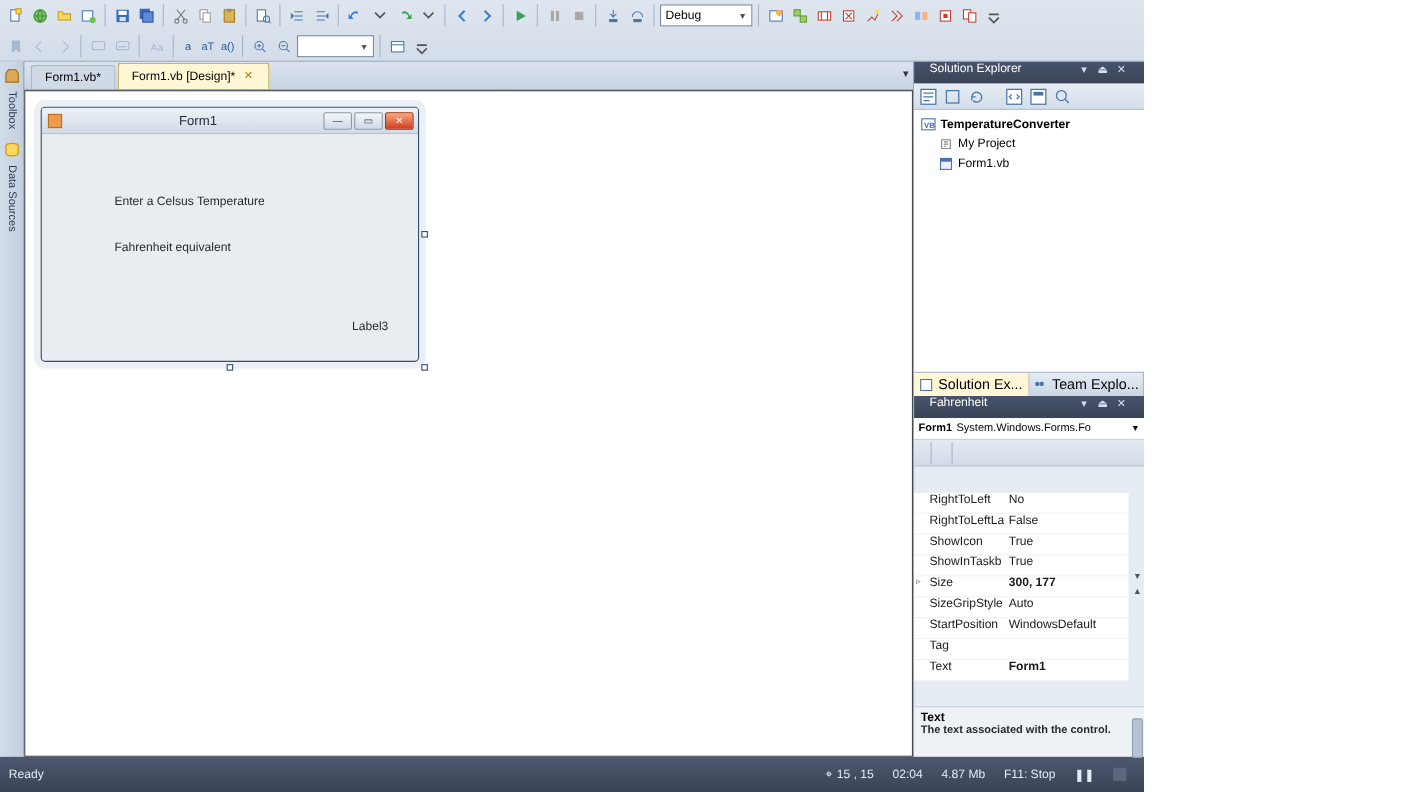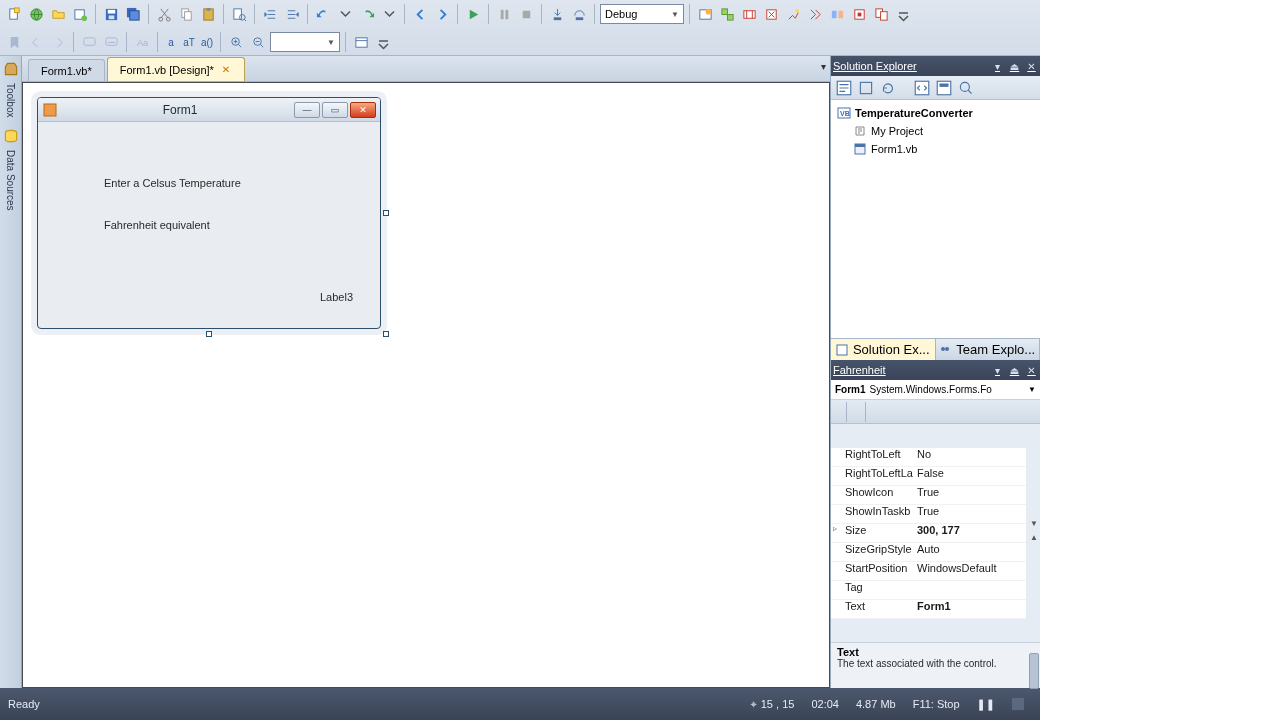--- a/index.html
+++ b/index.html
@@ -43,21 +43,21 @@
 .titlebar .appicon { width:16px; height:16px; margin-right:8px; }
 .titlebar .title { flex:1; text-align:center; font-size:12px; color:#1a2a3a; }
 .titlebar .winbtns { display:flex; gap:2px;}
 .titlebar .wb { width:26px; height:16px; border:1px solid #8a99ab; border-radius:2px; background:linear-gradient(#f4f7fb,#cfd9e5); font-size:9px; display:flex;align-items:center;justify-content:center; color:#3a4a5a;}
 .titlebar .wb.close { background:linear-gradient(#f6a982,#d53c1c); border-color:#a53010; color:#fff;}
 .form-body { position:relative; padding:10px; }
 .form-label { position:absolute; font-size:11px; color:#2a2a2a; }
 
 
 .right { width:210px; display:flex; flex-direction:column; border-left:1px solid #98a8bd; background:#e6ecf3; }
-.panel-header { height:20px; background:linear-gradient(#46536a,#3b4458); color:#fff; font-size:11px; display:flex; align-items:center; padding:0 2px;text-decoration:underline; }
+.panel-header { height:20px; background:linear-gradient(#46536a,#3b4458); color:#fff; font-size:11px; display:flex; padding:0 14px; }
 .panel-header .sp { flex:1; }
 .panel-header .ico { width:13px; height:13px; margin-left:4px; color:#d7def0; font-size:10px; display:flex;align-items:center;justify-content:center;}
 .se-toolbar { height:24px; background:linear-gradient(#e7edf5,#d3dde9); border-bottom:1px solid #b3c1d1; display:flex; align-items:center; gap:4px; padding:0 4px;}
 .se-toolbar .sbtn { width:18px; height:18px; }
 .se-tree { flex:1; background:#fff; font-size:11px; padding:4px 0; overflow:auto;}
 .tree-row { display:flex; align-items:center; height:18px; padding-left:6px; gap:4px;}
 .tree-row.bold { font-weight:700;}
 .tree-row .ticon { width:14px; height:14px;}
 .indent1 { padding-left:22px;}
 .se-tabs { height:22px; display:flex; border-top:1px solid #a8b4c8;}
@@ -76,21 +76,21 @@
 .prow .pk { width:82px; padding-left:14px; color:#1a1a1a; overflow:hidden; white-space:nowrap;}
 .prow .pv { flex:1; padding-left:4px; color:#1a1a1a; overflow:hidden; white-space:nowrap;}
 .prow.bold .pv { font-weight:700;}
 .prow.exp .pk::before { content:"▹"; position:absolute; margin-left:-12px; font-size:8px; color:#666;}
 .props-scroll { width:14px; background:#e5ebf2; border-left:1px solid #c8d2df; position:relative;}
 .props-scroll .thumb { position:absolute; left:2px; width:10px; top:120px; height:36px; background:#b7c3d4; border:1px solid #90a0b6; border-radius:2px;}
 .props-scroll .arr { position:absolute; left:0; width:14px; height:14px; font-size:8px; text-align:center; color:#555;}
 .props-scroll .arr.up{top:0;} .props-scroll .arr.dn{bottom:0;}
 .props-desc { height:46px; background:#eef2f7; border-top:1px solid #c8d2df; padding:3px 6px; font-size:11px;}
 .props-desc .t { font-weight:700; }
-.props-desc .d { font-size:10px; color:#2a2a2a;}
+.props-desc .d { font-size:10px; color:#2a2a2a;font-weight:bold;}
 
 
 .status { height:22px; background:linear-gradient(#4c586e,#3a4456); color:#e6ecf5; font-size:11px; display:flex; align-items:center; padding:16px 8px;}
 .status .sp { flex:1;}
 .status .cell { padding:0 8px; border-left:1px solid #5a6880; height:100%; display:flex; align-items:center; gap:4px;}
 .status .sq { width:12px; height:12px; background:#5a6880;}
 
 
 </style>
 </head>

